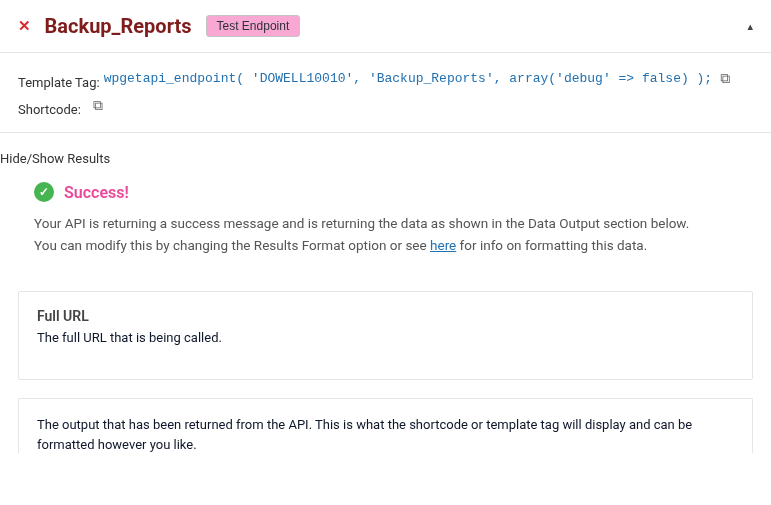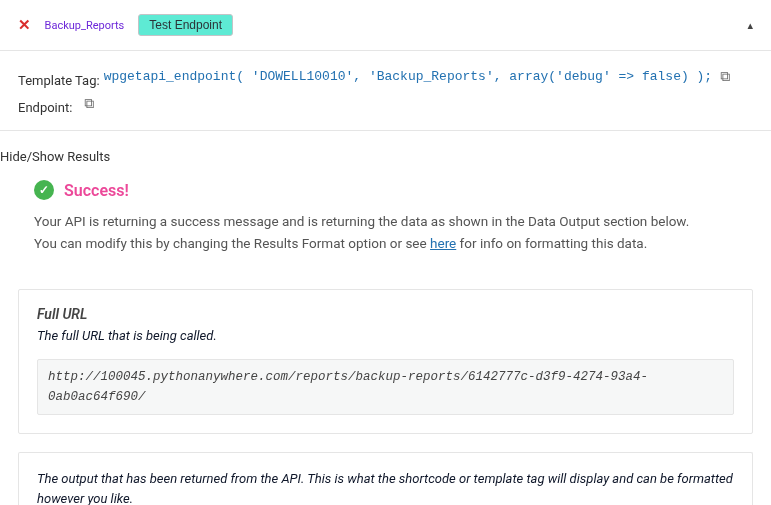--- a/index.html
+++ b/index.html
@@ -17,28 +17,28 @@
       border-bottom: 1px solid #e5e5e5;
     }
     .close-x {
       color: #d92e2e;
       font-size: 15px;
       font-weight: bold;
       margin-right: 14px;
       cursor: pointer;
     }
     .title {
-      font-size: 11px;
-      font-weight: 400;
-      color: #6d28d9;
+      font-size: 20px;
+      font-weight: 700;
+      color: #7f1d1d;
       margin-right: 14px;
     }
     .test-btn {
       font-size: 12px;
-      background: #5eead4;
+      background: #f9a8d4;
       border: 1px solid #c3c4c7;
       color: #2c3338;
       padding: 3px 10px;
       border-radius: 3px;
       cursor: pointer;
     }
     .collapse-arrow {
       margin-left: auto;
       font-size: 11px;
       cursor: pointer;
@@ -110,21 +110,20 @@
     .link-here {
       color: #2271b1;
       text-decoration: underline;
       cursor: pointer;
     }
     .card {
       border: 1px solid #e5e5e5;
       border-radius: 2px;
       margin: 12px 18px 18px 18px;
       padding: 16px 18px 18px 18px;
-      font-style: italic;
     }
     .card-title {
       font-size: 14px;
       font-weight: 600;
       color: #444;
       margin-bottom: 4px;
     }
     .card-subtitle {
       color: #0f172a;
       font-size: 13px;
@@ -153,40 +152,39 @@
   <span class="collapse-arrow">▴</span>
 </div>
 
 <div class="tags-block">
   <div class="tag-row">
     <span class="tag-label">Template Tag:</span>
     <span class="code-line">wpgetapi_endpoint( 'DOWELL10010', 'Backup_Reports', array('debug' =&gt; false) );</span>
     <span class="copy-icon">⧉</span>
   </div>
   <div class="tag-row">
-    <span class="tag-label">Endpoint:</span>
+    <span class="tag-label">Shortcode:</span>
     <span class="copy-icon">⧉</span>
   </div>
 </div>
 
 <div class="results-toggle">Hide/Show Results</div>
 
 <div class="success-block">
   <div class="success-header">
     <span class="check-icon">✓</span>
     <span class="success-title">Success!</span>
   </div>
   <div class="success-desc">
     <span>Your API is returning a success message and is returning the data as shown in the Data Output section below.</span><br>
     <span>You can modify this by changing the Results Format option or see </span><a class="link-here">here</a><span> for info on formatting this data.</span>
   </div>
 </div>
 
 <div class="card">
   <div class="card-title">Full URL</div>
   <div class="card-subtitle">The full URL that is being called.</div>
-  <div class="code-box">http://100045.pythonanywhere.com/reports/backup-reports/6142777c-d3f9-4274-93a4-0ab0ac64f690/</div>
 </div>
 
 <div class="card" style="margin-bottom:0;padding-bottom:0;border-bottom:none;">
   <div class="card-subtitle">The output that has been returned from the API. This is what the shortcode or template tag will display and can be formatted however you like.</div>
 
 </div>
 
 </body></html>

